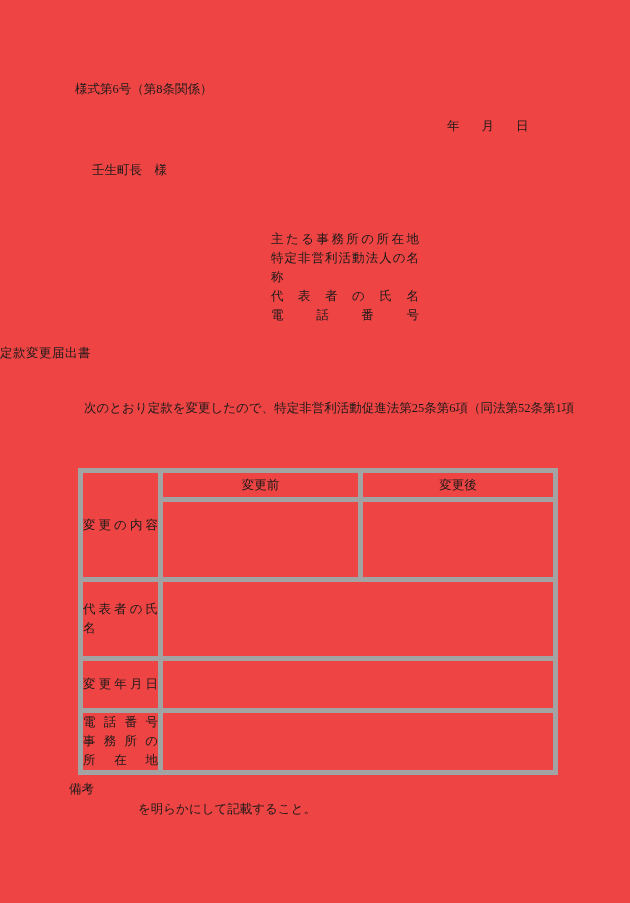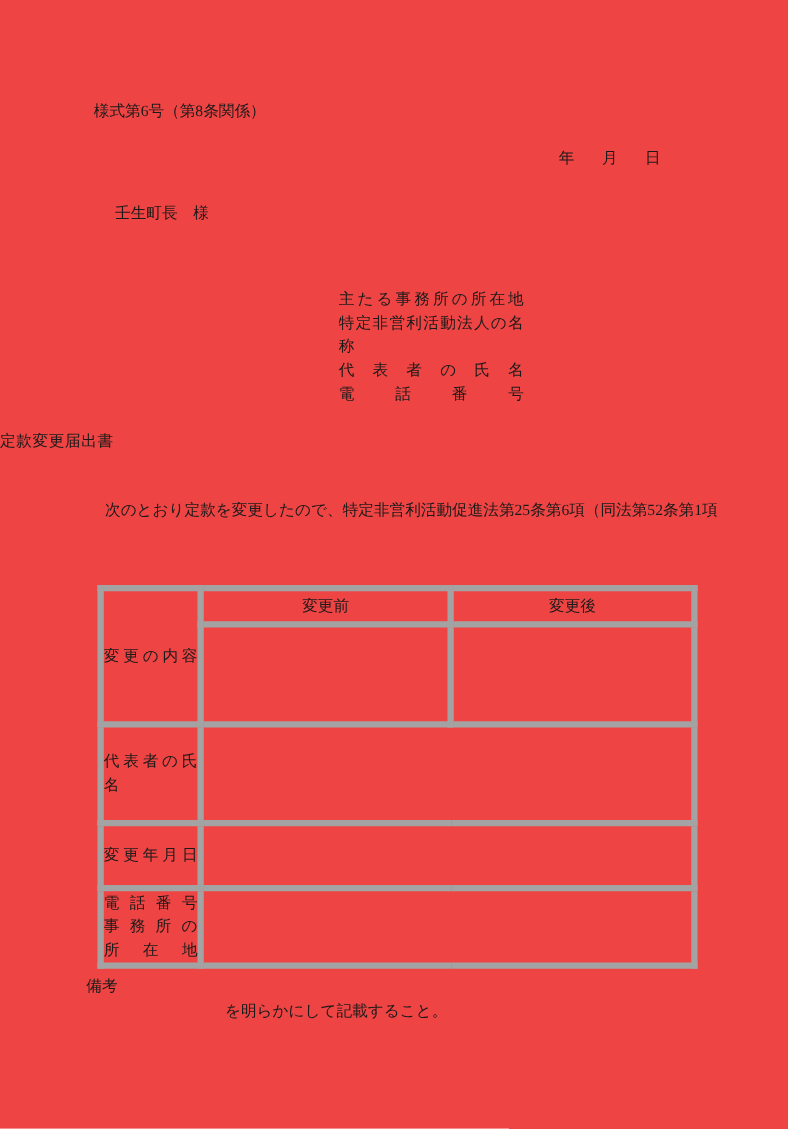--- a/index.html
+++ b/index.html
@@ -115,15 +115,15 @@
         <span class="jline">電話番号</span>
         <span class="jline">事務所の</span>
         <span class="jline">所在地</span>
       </td>
       <td colspan="2"></td>
     </tr>
   </tbody>
     </table>
 
   <div class="note-label">備考</div>
-  <div class="note-line2 abs" style="left:138px; top:800px;margin-left:42px;">を明らかにして記載すること。</div>
+  <div class="note-line2 abs" style="left:138px; top:800px;">を明らかにして記載すること。</div>
 
 </div>
 
 </body></html>

